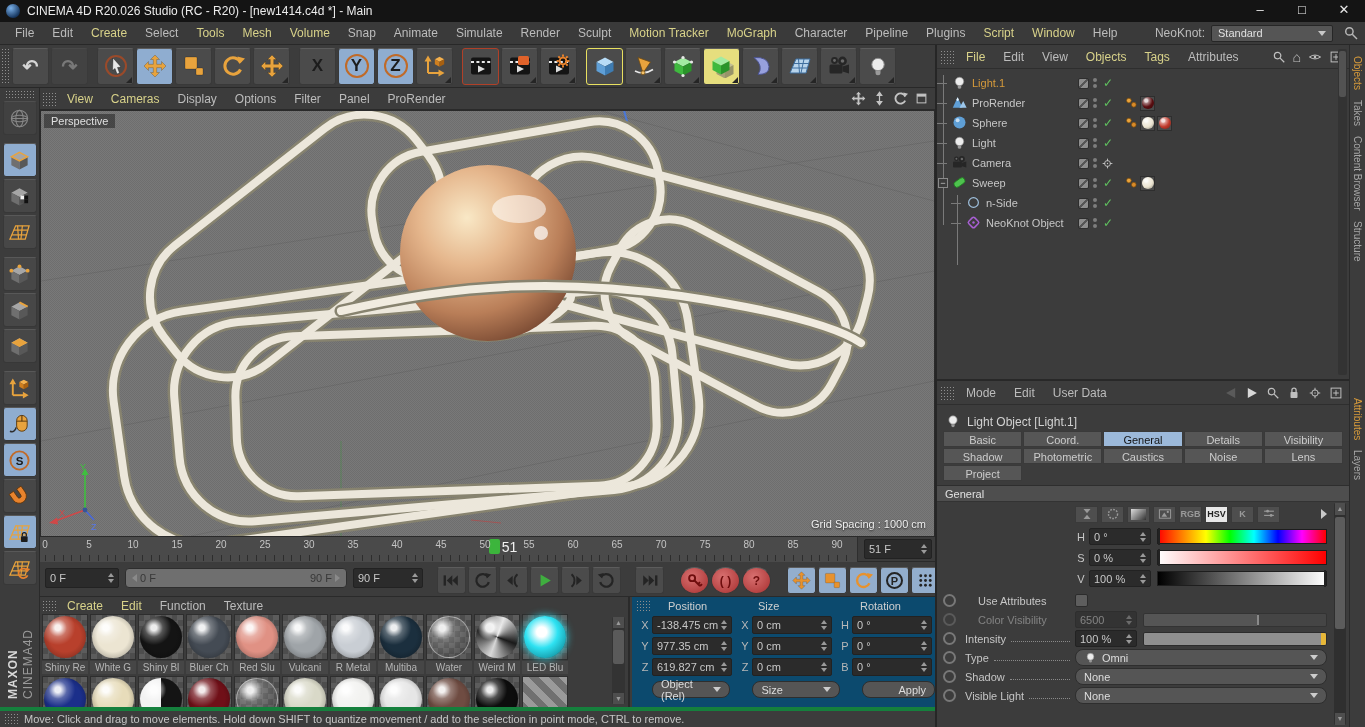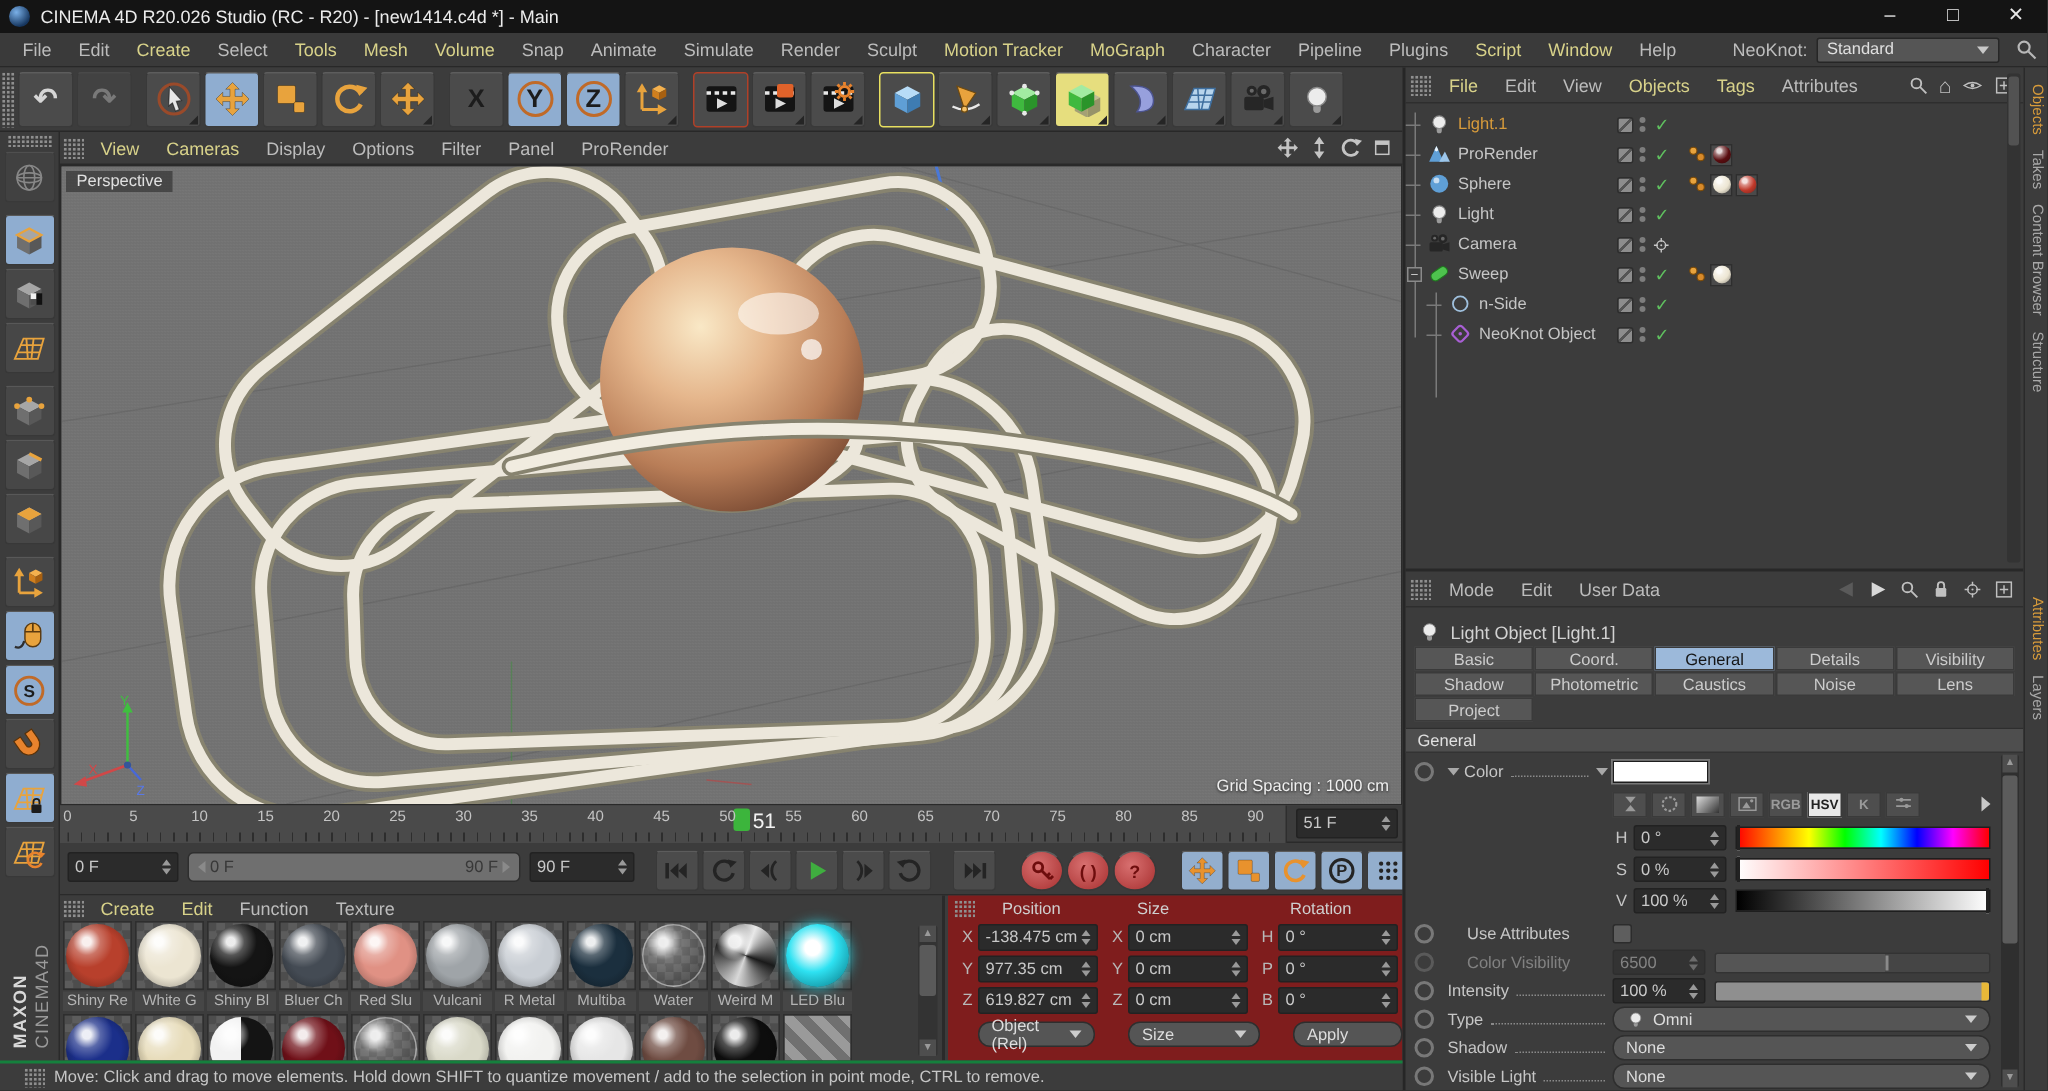--- a/index.html
+++ b/index.html
@@ -95,21 +95,21 @@
 .mathead .hatchh{width:14px;height:12px;margin:0 2px}
 #mat-row1,#mat-row2{display:flex;gap:2px;padding-left:2px}
 .mcell{width:46px;flex:none}
 .mtile{width:46px;height:46px;border:1px solid #2e2e2e;position:relative;background:conic-gradient(#5c5c5c 25%,#4d4d4d 0 50%,#5c5c5c 0 75%,#4d4d4d 0);background-size:11px 11px}
 .msph{position:absolute;inset:1px;border-radius:50%}
 .mlabel{font-size:10px;color:#b4b4b4;text-align:center;height:13px;line-height:13px;overflow:hidden;white-space:nowrap;background:#464646;margin-top:1px}
 .matscroll{position:absolute;right:3px;top:20px;bottom:3px;width:13px;background:#333;border-radius:2px}
 .matscroll .sb{position:absolute;left:1px;right:1px;height:11px;background:#4e4e4e;text-align:center;color:#9a9a9a;font-size:7px;line-height:11px}
 .matscroll .thumb{position:absolute;left:1px;right:1px;top:13px;height:34px;background:#5a5a5a;border-radius:2px}
 
-.coords{position:absolute;left:632px;top:597px;width:303px;height:110px;background:#7f1d1d}
+.coords{position:absolute;left:632px;top:597px;width:303px;height:110px;background:#0c4a6e}
 .chead{height:17px;display:flex;align-items:center;font-size:11px;color:#cfcfcf}
 .chead .hatchh{width:14px;height:12px;margin:0 4px}
 .chead span{display:inline-block}
 .crow{display:flex;align-items:center;height:20px;margin-top:1px}
 .clab{width:10px;text-align:center;color:#b8b8b8;margin-left:8px}
 .cfield{width:80px;height:18px;margin-left:2px}
 .cfield .spinbox{height:18px}
 .cbot{display:flex;align-items:center;margin-top:4px}
 .pill{height:17px;background:#555;border:1px solid #2e2e2e;border-radius:8px;color:#ddd;display:flex;align-items:center;padding:0 8px;font-size:11px}
 .pill .dda{margin-left:auto;border-top-color:#ccc}
@@ -190,21 +190,21 @@
 .dimrow{opacity:.5}
 .amsb{position:absolute;right:3px;top:122px;bottom:2px;width:12px;background:#2f2f2f;border-radius:2px}
 .amsb .sb{position:absolute;left:1px;right:1px;height:12px;background:#4e4e4e;color:#9a9a9a;font-size:7px;text-align:center;line-height:12px}
 .amsb .thumb{position:absolute;left:1px;right:1px;top:14px;height:112px;background:#5c5c5c;border-radius:2px}
 
 .stabs{position:absolute;right:0;top:45px;width:16px;bottom:0;background:#3c3c3c;border-left:1px solid #2a2a2a;font-size:10px}
 .stabs .grp{position:absolute;left:0;right:0;display:flex;flex-direction:column;align-items:center}
 .stab{writing-mode:vertical-rl;padding:5px 0;color:#a8a8a8;white-space:nowrap}
 .stab.active{color:#d79b3b}
 
-.statusbar{position:absolute;left:0;top:707px;width:935px;height:20px;background:#3c3c3c;border-top:2px solid #15803d;display:flex;align-items:center;gap:6px;padding-left:16px;color:#c6c6c6}
+.statusbar{position:absolute;left:0;top:707px;width:935px;height:20px;background:#3c3c3c;border-top:4px solid #15803d;display:flex;align-items:center;gap:6px;padding-left:4px;color:#c6c6c6}
 .statusbar .hatchh{width:14px;height:13px}
 </style>
 </head>
 <body>
 
 <svg width="0" height="0" style="position:absolute">
 <defs>
 <g id="d-move" fill="currentColor" stroke="rgba(0,0,0,.35)" stroke-width=".6">
         <path d="M0 -11 L-4.5 -6.5 L-1.7 -6.5 L-1.7 -1.7 L-6.5 -1.7 L-6.5 -4.5 L-11 0 L-6.5 4.5 L-6.5 1.7 L-1.7 1.7 L-1.7 6.5 L-4.5 6.5 L0 11 L4.5 6.5 L1.7 6.5 L1.7 1.7 L6.5 1.7 L6.5 4.5 L11 0 L6.5 -4.5 L6.5 -1.7 L1.7 -1.7 L1.7 -6.5 L4.5 -6.5 Z"></path>
       </g>
@@ -1119,21 +1119,21 @@
     </div>
     <div class="cbot">
       <span class="pill" style="margin-left:20px;width:82px">
           <span>Object (Rel)</span>
           <i class="dda"></i>
         </span>
       <span class="pill" style="margin-left:22px;width:92px">
           <span>Size</span>
           <i class="dda"></i>
         </span>
-      <span class="pill" style="margin-left:22px;width:76px;justify-content:flex-start">
+      <span class="pill" style="margin-left:22px;width:76px;justify-content:flex-end">
           <span>Apply</span>
         </span>
     </div>
   </div>
 
   <div class="rpanel">
 
     <div class="om">
       <div class="pmenu">
         <span class="hatchh hatch"></span>
@@ -1399,32 +1399,20 @@
           <span class="atab">Photometric</span>
           <span class="atab">Caustics</span>
           <span class="atab">Noise</span>
           <span class="atab">Lens</span>
           <span class="atab">Project</span>
         </div>
       <div class="asection">
           <span>General</span>
         </div>
 
-      <div class="arow" style="margin-top:3px">
-        <span class="aradio"></span>
-        <span class="alabel">
-            <i class="tri"></i>
-            <span>Color</span>
-            <span class="leader"></span>
-            <i class="tri"></i>
-          </span>
-        <span class="actrl">
-            <span class="swatch" id="color-swatch" style="background: rgb(255, 255, 255);"></span>
-          </span>
-      </div>
       <div class="arow" style="height:24px">
         <span class="alabel"></span>
         <span class="actrl cicons">
           <span class="cic">
               <svg viewBox="-10 -10 20 20" style="color:#9a9a9a">
                 <polygon points="-5,-7 5,-7 0,-1" fill="currentColor"></polygon>
                 <polygon points="-5,7 5,7 0,1" fill="currentColor"></polygon>
               </svg>
             </span>
           <span class="cic">

